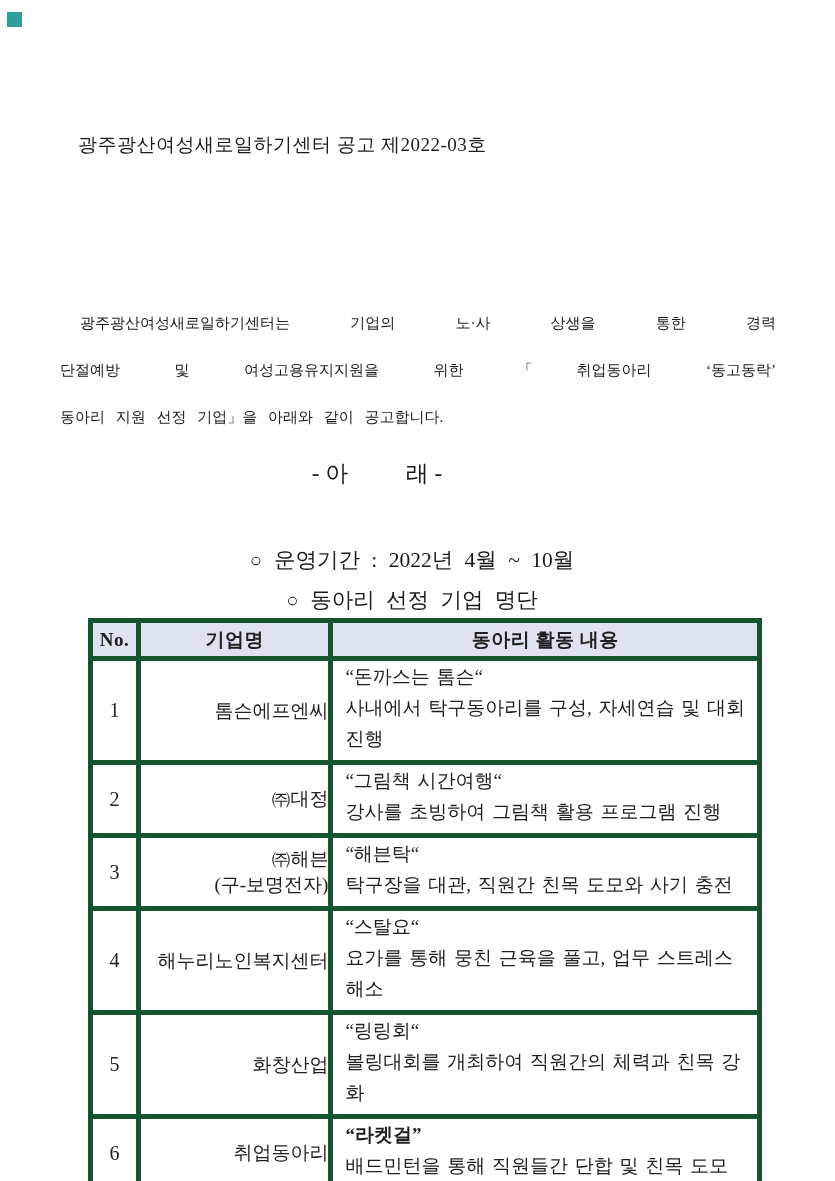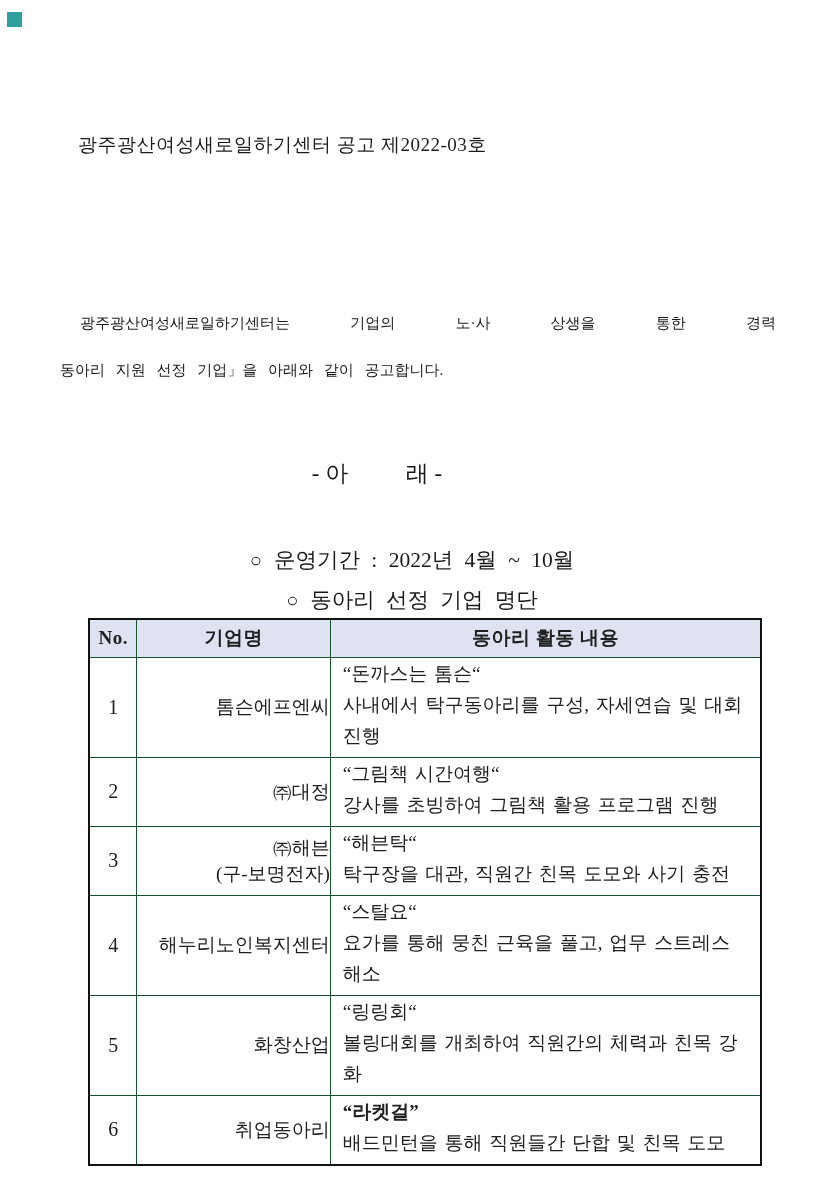--- a/index.html
+++ b/index.html
@@ -89,21 +89,21 @@
   .bullet-item .marker { margin-right: 12px; font-size: 20px; }
   .company-table {
     position: absolute;
     left: 88px; top: 618px;
     width: 674px;
     border-collapse: collapse;
     font-size: 19px;
     color: #202020;
   }
   .company-table th, .company-table td {
-    border: 1px solid #14532d;
+    border: 5px solid #14532d;
     vertical-align: middle;
     margin-top: 13px;
   }
   .company-table { border: 2px solid #111; }
   .company-table thead th {
     background: var(--header-bg, #dfe3f1);
     height: 38px;
     font-size: 19px;
     font-weight: bold;
     text-align: center;
@@ -130,20 +130,21 @@
 
 <div class="page">
 
   <div class="corner-mark"></div>
 
   <div class="doc-number">광주광산여성새로일하기센터 공고 제2022-03호</div>
 
 
   <div class="intro">
     <div class="line justify first">광주광산여성새로일하기센터는 기업의 노·사 상생을 통한 경력</div>
+    <div class="line justify">단절예방 및 여성고용유지지원을 위한 「취업동아리 ‘동고동락’</div>
     <div class="line">동아리 지원 선정 기업」을 아래와 같이 공고합니다.</div>
   </div>
 
   <div class="arae">- 아          래 -</div>
 
   <div class="bullet-list">
     <div class="bullet-item">
       <span class="marker">○</span><span>운영기간 : 2022년 4월 ~ 10월</span>
     </div>
     <div class="bullet-item">

